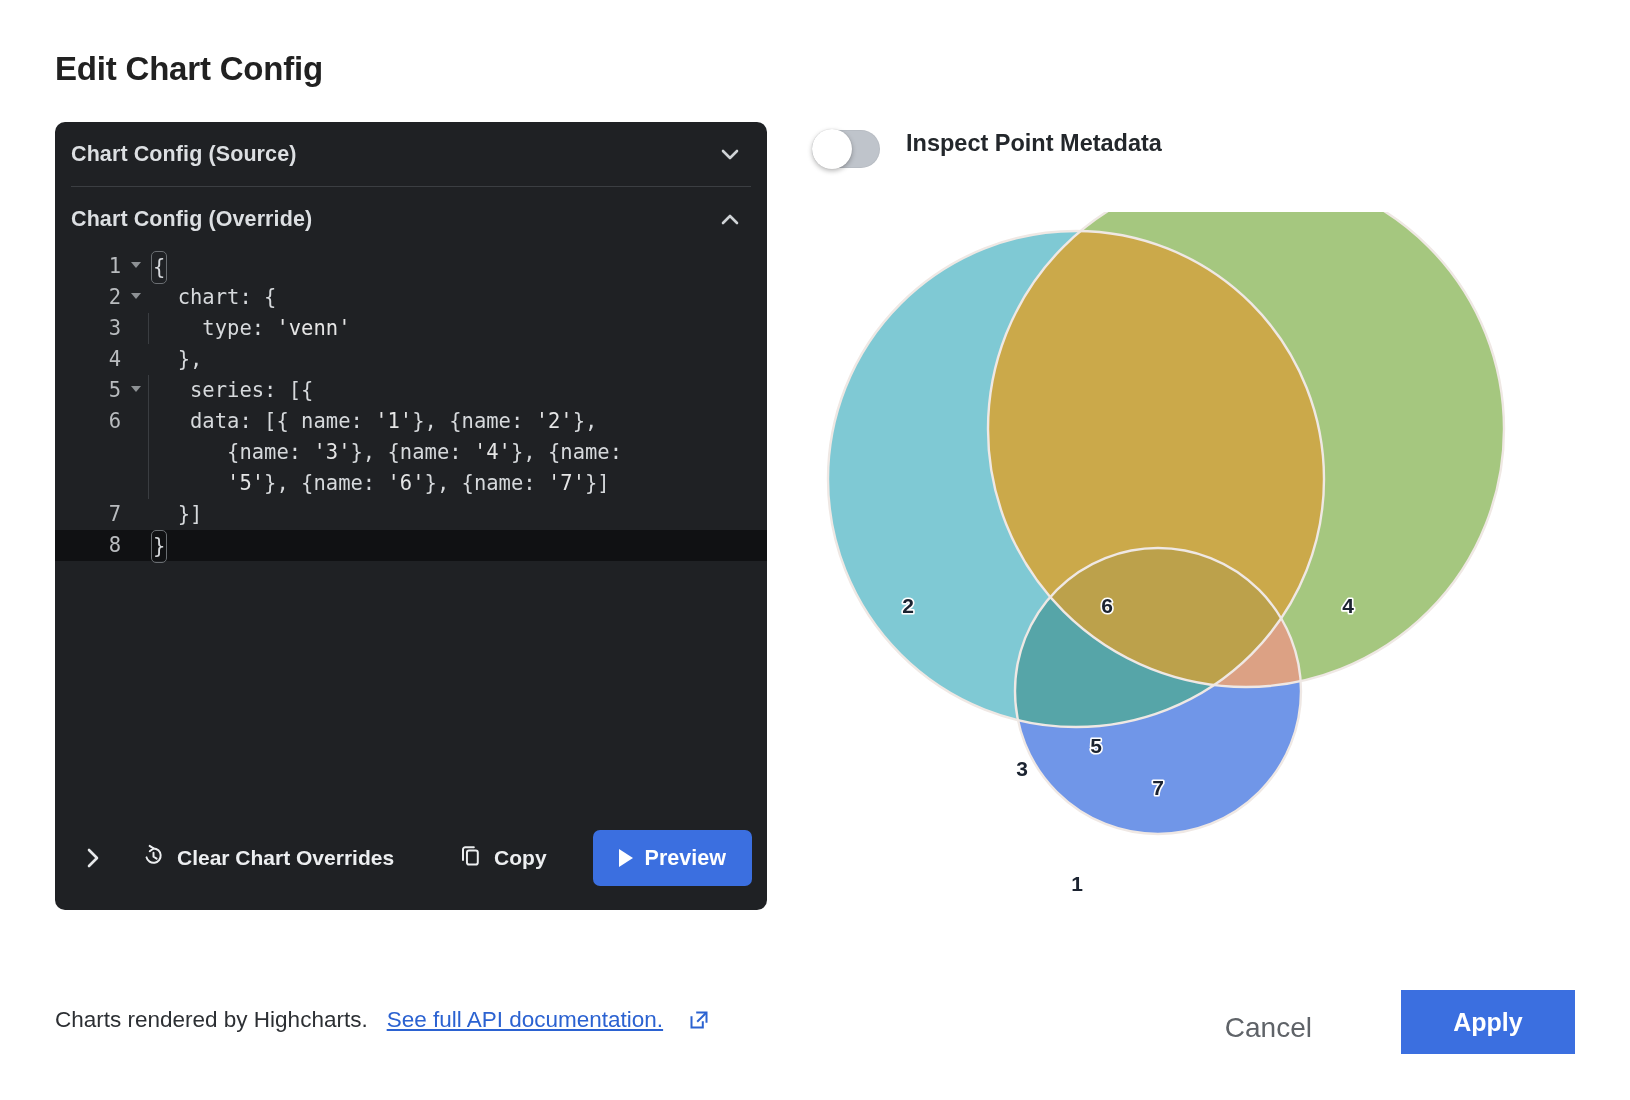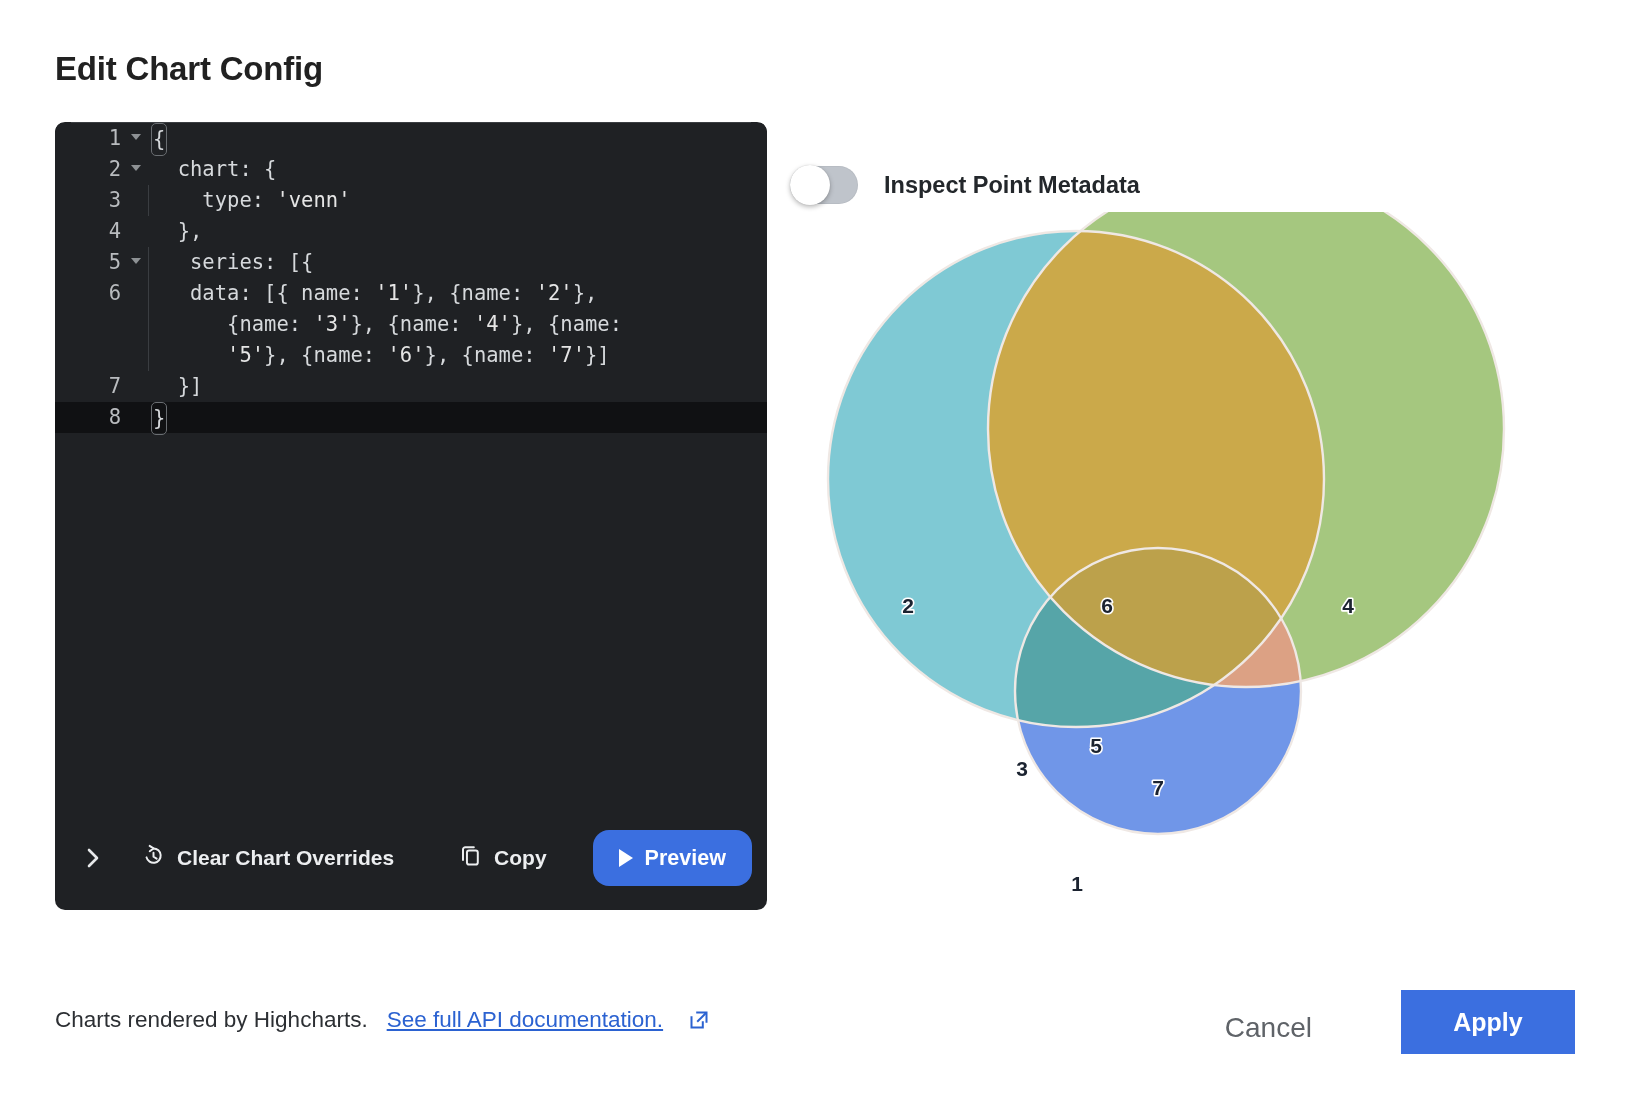--- a/index.html
+++ b/index.html
@@ -105,34 +105,34 @@
   .tb-btn.clear { margin-left: 16px; }
   .tb-btn.copy { margin-left: 40px; }
   .preview-btn {
     margin-left: 34px;
     display: flex; align-items: center; gap: 12px;
     background: #3b6fe0;
     color: #fff;
     font-size: 21.5px; font-weight: 700;
     height: 56px;
     padding: 0 26px;
-    border-radius: 16px;
+    border-radius: 7px;
     cursor: pointer;
     border: none;
     font-family: "Liberation Sans", sans-serif;
   }
   .play-tri {
     width: 0; height: 0;
     border-top: 9px solid transparent; border-bottom: 9px solid transparent;
     border-left: 14px solid #fff;
   }
 
   
   .right-panel { position: absolute; left: 790px; top: 122px; width: 790px; height: 788px; }
-  .toggle-row { position: absolute; left: 0; top: 8px; display: flex; align-items: center; gap: 26px; margin-top: 36px; }
+  .toggle-row { position: absolute; left: 22px; top: 8px; display: flex; gap: 26px; }
   .switch {
     width: 68px; height: 38px; border-radius: 19px;
     background: #bfc4cb;
     position: relative; cursor: pointer;
     box-shadow: inset 0 0 0 1px rgba(0,0,0,0.04);
   }
   .switch .knob {
     position: absolute; left: 0px; top: -1px;
     width: 40px; height: 40px; border-radius: 50%;
     background: #ffffff;
@@ -180,22 +180,38 @@
 </style>
 </head>
 <body>
 
 <div class="page">
 
   <div class="dialog-title">Edit Chart Config</div>
 
   <div class="editor-card">
 
+    <div class="section-head">
+      <span class="title">Chart Config (Source)</span>
+      <span class="chev">
+        <svg width="26" height="26" viewBox="0 0 26 26" aria-hidden="true">
+          <path d="M6 10 L13 17 L20 10" fill="none" stroke="#cfd3d6" stroke-width="2.6" stroke-linecap="round" stroke-linejoin="round"></path>
+        </svg>
+      </span>
+    </div>
     <div class="head-divider"></div>
 
+    <div class="section-head">
+      <span class="title">Chart Config (Override)</span>
+      <span class="chev">
+        <svg width="26" height="26" viewBox="0 0 26 26" aria-hidden="true">
+          <path d="M6 17 L13 10 L20 17" fill="none" stroke="#cfd3d6" stroke-width="2.6" stroke-linecap="round" stroke-linejoin="round"></path>
+        </svg>
+      </span>
+    </div>
 
     <div class="code-wrap" id="code-wrap">
         <div class="code-row">
           <div class="gutter">1<span class="fold"></span></div>
           <div class="codeline"><span class=" cursor-box">{</span></div>
         </div>
         <div class="code-row">
           <div class="gutter">2<span class="fold"></span></div>
           <div class="codeline"><span>  chart: {</span></div>
         </div>

